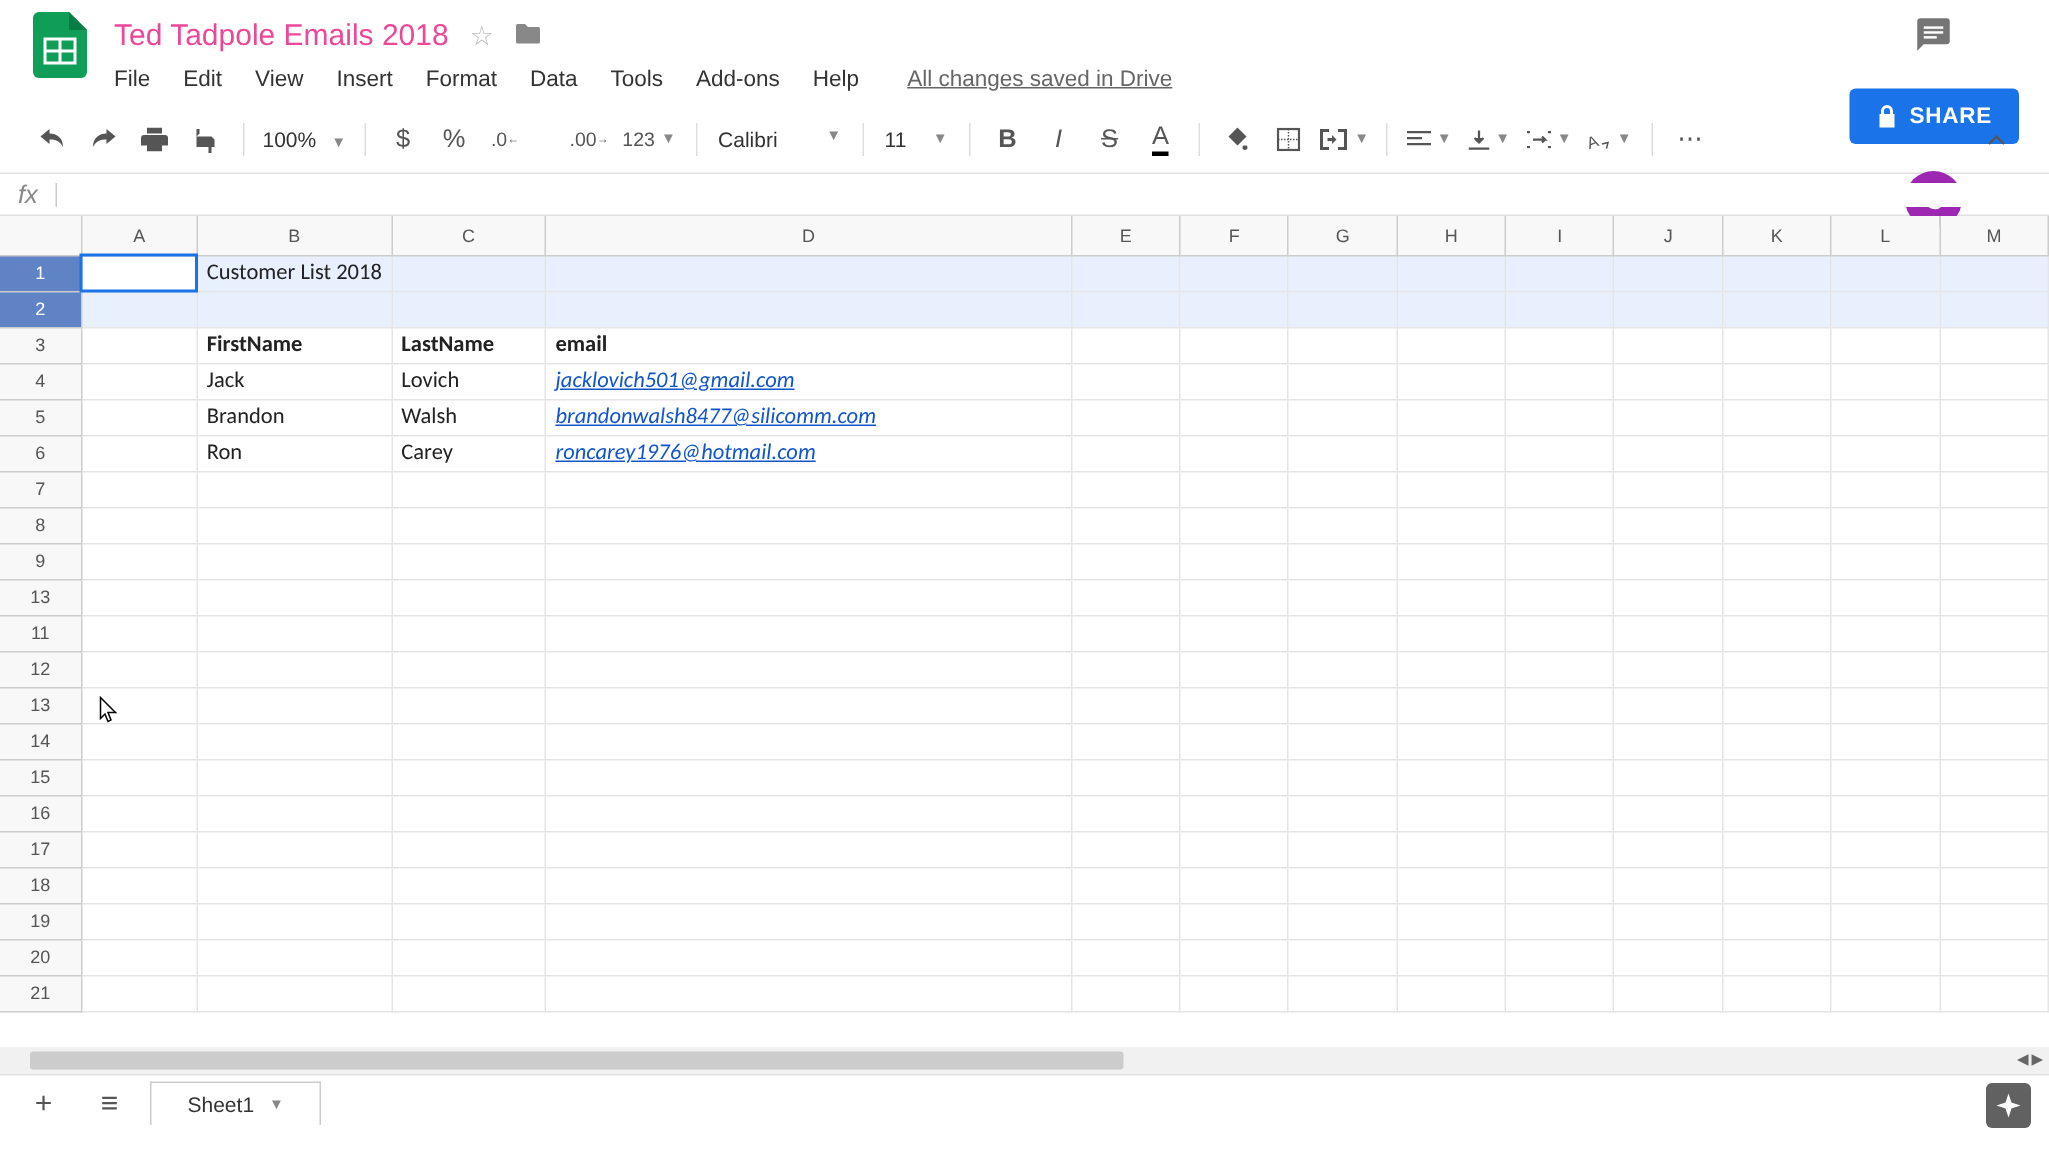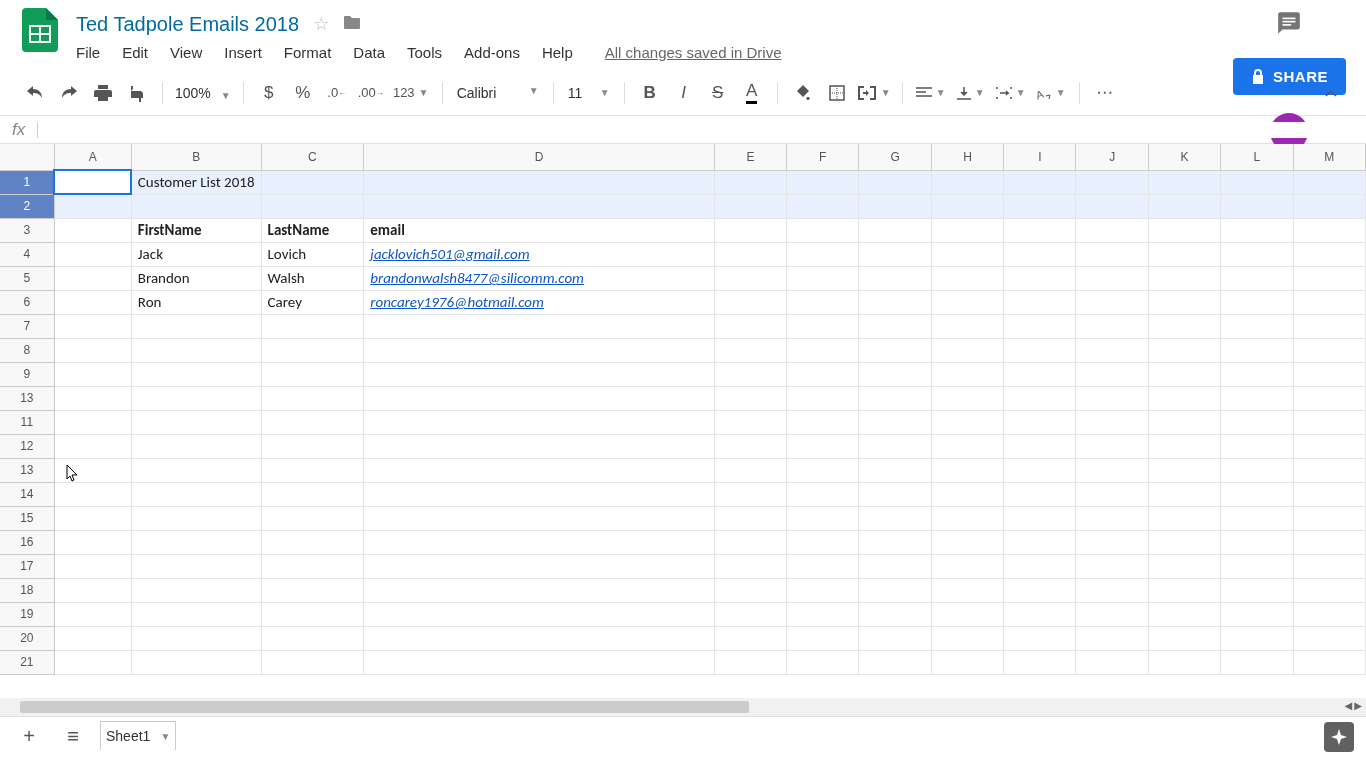--- a/index.html
+++ b/index.html
@@ -4,21 +4,21 @@
 <style>
   * { box-sizing: border-box; margin: 0; padding: 0; }
   body { font-family: Arial, sans-serif; width: 1366px; height: 768px; overflow: hidden; background: #fff; position: relative; }
   
   
   .titlebar { display: flex; align-items: flex-start; padding: 10px 20px 0 20px; height: 70px; }
   .logo { width: 40px; height: 40px; margin-right: 16px; display: flex; align-items: center; justify-content: center; }
   .logo svg { width: 36px; height: 44px; }
   .title-area { flex: 1; display: flex; flex-direction: column; }
   .title-row { display: flex; align-items: center; gap: 14px; height: 28px; }
-  .doc-title { font-size: 20px; color: #0369a1; font-weight: 400; }
+  .doc-title { font-size: 20px; color: #ec4899; font-weight: 400; }
   .star-icon { color: #bbb; font-size: 18px; }
   .folder-icon { color: #888; font-size: 18px; }
   .menubar { display: flex; align-items: center; gap: 22px; margin-top: 6px; }
   .menu-item { font-size: 15px; color: #333; cursor: pointer; }
   .saved-status { font-size: 15px; color: #666; text-decoration: underline; margin-left: 10px; }
   .title-actions { display: flex; align-items: center; gap: 18px; flex-direction: column; }
   .comments-icon { color: #888; }
   .share-btn { background: #1a73e8; color: #fff; border: none; border-radius: 4px; padding: 10px 18px; font-size: 15px; font-weight: 600; display: flex; align-items: center; gap: 8px; cursor: pointer; letter-spacing: 0.5px; }
   .avatar { width: 38px; height: 38px; border-radius: 50%; background: #9c27b0; color: #fff; display: flex; align-items: center; justify-content: center; font-size: 18px; }
 
@@ -57,21 +57,21 @@
   
   .hscroll { height: 18px; background: #f1f1f1; display:flex; align-items:center; padding:0 20px; position:relative;}
   .hscroll-track { flex:1; height:12px; background:#f1f1f1; position:relative;}
   .hscroll-thumb { position:absolute; left:0; width:55%; height:12px; background:#ccc; border-radius:2px;}
   .hscroll-arrows { position:absolute; right:4px; top:2px; display:flex; gap:2px;}
   .hscroll-arrows span { font-size:10px; color:#666; cursor:pointer;}
 
   
   .sheet-bar { display: flex; align-items: center; height: 40px; border-top: 1px solid #e0e0e0; padding: 0 12px; gap: 10px; }
   .sheet-btn { width: 34px; height: 30px; border: none; background: transparent; color: #555; font-size: 20px; cursor: pointer; display:flex; align-items:center; justify-content:center;}
-  .sheet-tab { border: 1px solid #ccc; border-bottom: none; background: #fff; padding: 6px 5px; font-size: 14px; color: #333; display: flex; align-items: center; gap: 6px; border-radius: 0; position:relative; top:-1px; box-shadow: inset 0 2px 0 #fff;}
+  .sheet-tab { border: 1px solid #ccc; border-bottom: none; background: #fff; padding: 6px 24px; font-size: 14px; color: #333; display: flex; align-items: center; gap: 6px; border-radius: 0; position:relative; top:-1px; box-shadow: inset 0 2px 0 #fff;}
   .explore-btn { margin-left:auto; width:30px; height:30px; background:#616161; border-radius:4px; display:flex; align-items:center; justify-content:center;}
 
   
   .cursor { position:absolute; left:66px; top:320px; pointer-events:none;}
 </style>
 </head>
 <body>
 
 <div class="titlebar">
   <div class="logo">
@@ -150,21 +150,21 @@
     </button>
   <div class="tb-sep"></div>
   <div class="zoom-select">
       <span>100%</span>
       <span class="chev">▼</span>
     </div>
   <div class="tb-sep"></div>
   <button class="tb-btn">$</button>
   <button class="tb-btn">%</button>
   <button class="tb-btn" style="font-size:13px;">.0<sub style="font-size:8px">←</sub></button>
-  <button class="tb-btn" style="font-size:13px;">.00<sub style="font-size:8px">→</sub></button>
+  <button class="tb-btn" style="font-size:13px;margin-left:22px;">.00<sub style="font-size:8px">→</sub></button>
   <button class="tb-btn" style="width:42px; font-size:13px;">123<span class="chev">▼</span></button>
   <div class="tb-sep"></div>
   <div class="font-select">
       <span style="flex:1">Calibri</span>
       <span class="chev">▼</span>
     </div>
   <div class="tb-sep"></div>
   <div class="fsize-select">
       <span style="flex:1">11</span>
       <span class="chev">▼</span>

